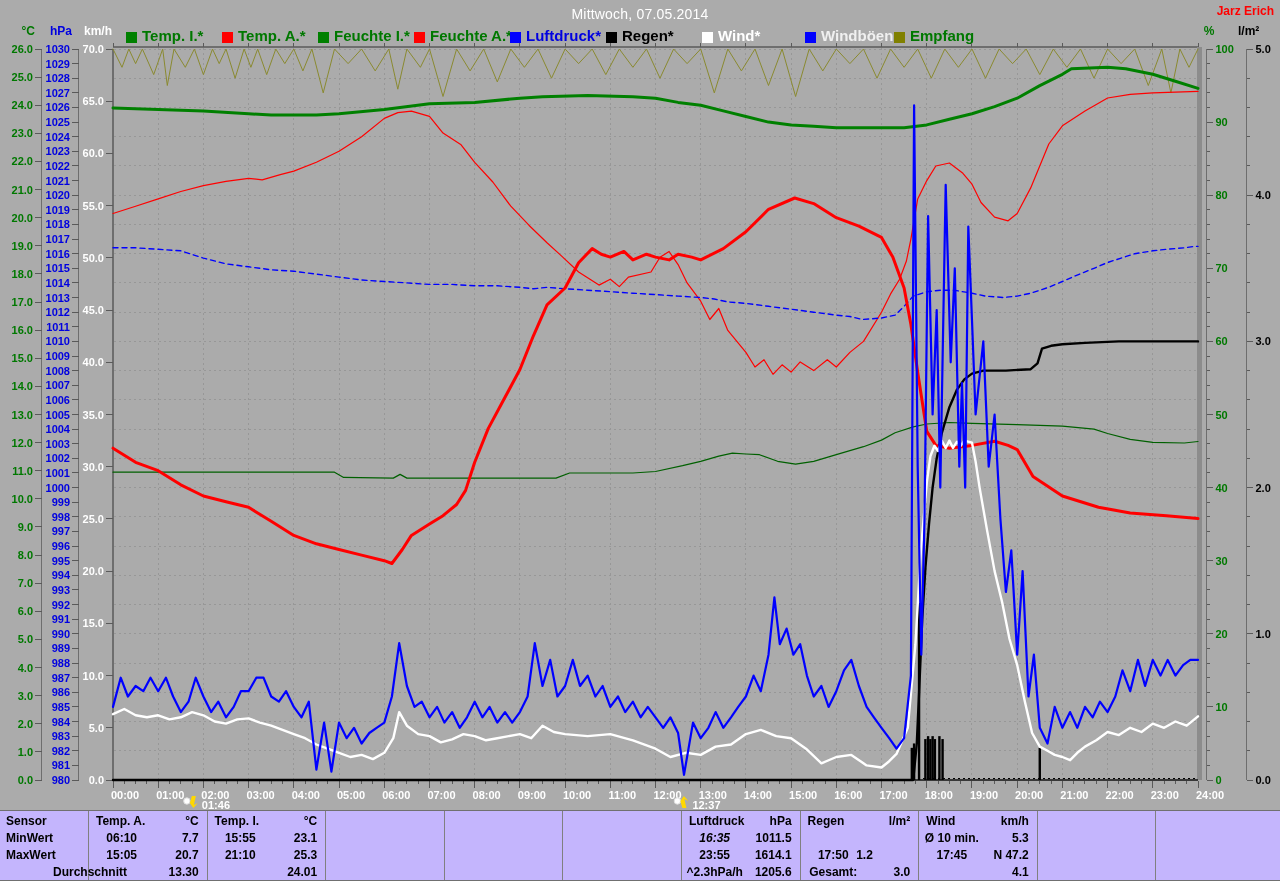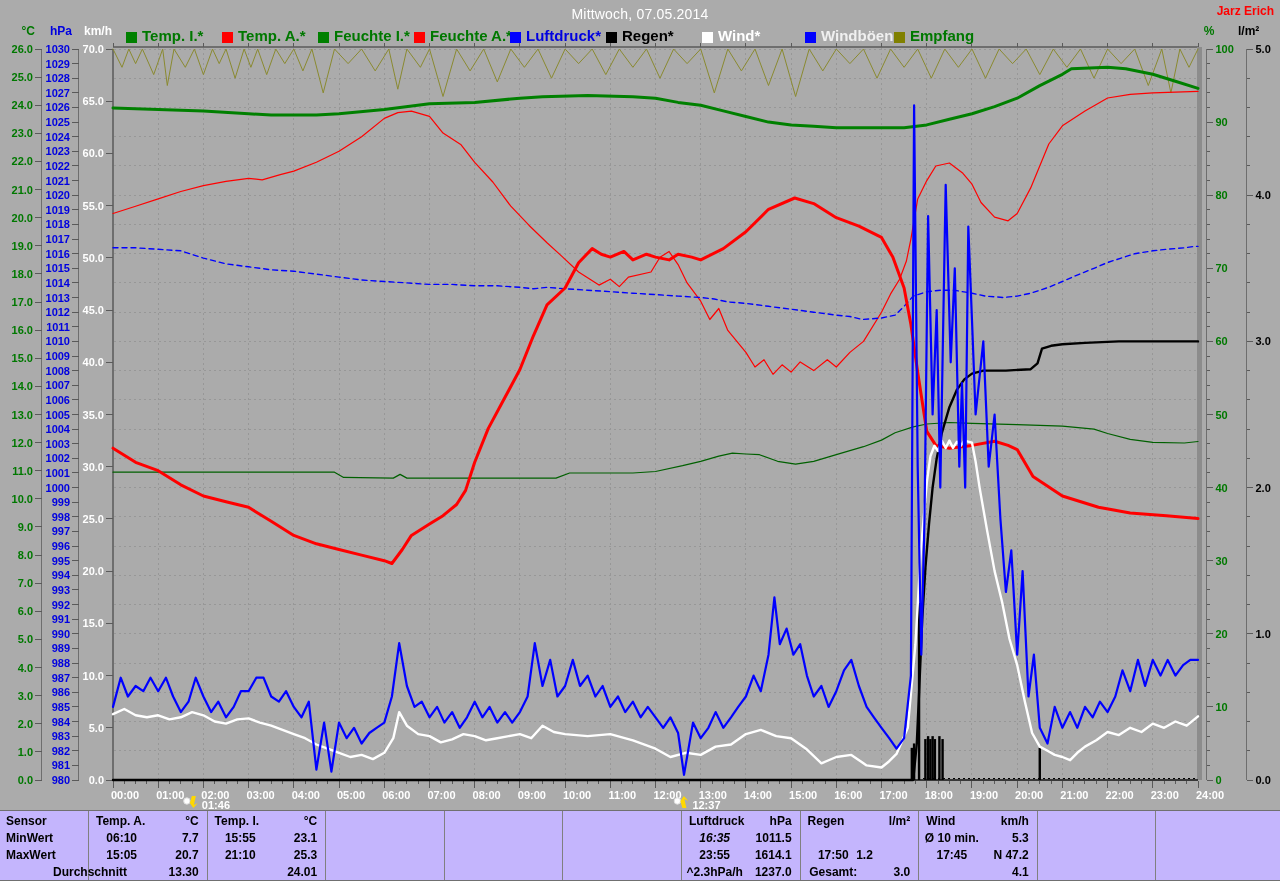--- a/index.html
+++ b/index.html
@@ -602,21 +602,21 @@
       <div class="tbl-txt" style="top: 37px; left: 210.6px; width: 59.3px; text-align: center;">21:10</div>
       <div class="tbl-txt" style="top: 37px; left: 263.2px; width: 54px; text-align: right;">25.3</div>
       <div class="tbl-txt" style="top: 54px; left: 263.2px; width: 54px; text-align: right;">24.01</div>
       <div class="tbl-txt" style="top: 3px; left: 689px; width: 59.3px; text-align: left;">Luftdruck</div>
       <div class="tbl-txt" style="top: 3px; left: 739.6px; width: 52px; text-align: right;">hPa</div>
       <div class="tbl-txt" style="top: 20px; left: 685px; width: 59.3px; text-align: center; font-style: italic;">16:35</div>
       <div class="tbl-txt" style="top: 20px; left: 737.6px; width: 54px; text-align: right;">1011.5</div>
       <div class="tbl-txt" style="top: 37px; left: 685px; width: 59.3px; text-align: center;">23:55</div>
       <div class="tbl-txt" style="top: 37px; left: 737.6px; width: 54px; text-align: right;">1614.1</div>
       <div class="tbl-txt" style="top: 54px; left: 685px; width: 59.3px; text-align: center;">^2.3hPa/h</div>
-      <div class="tbl-txt" style="top: 54px; left: 737.6px; width: 54px; text-align: right;">1237.0</div>
+      <div class="tbl-txt" style="top: 54px; left: 737.6px; width: 54px; text-align: right;">1205.6</div>
       <div class="tbl-txt" style="top: 3px; left: 807.6px; width: 59.3px; text-align: left;">Regen</div>
       <div class="tbl-txt" style="top: 3px; left: 858.2px; width: 52px; text-align: right;">l/m²</div>
       <div class="tbl-txt" style="top: 37px; left: 803.6px; width: 59.3px; text-align: center;">17:50</div>
       <div class="tbl-txt" style="top: 37px; left: 856.2px; width: 54px; ">1.2</div>
       <div class="tbl-txt" style="top: 54px; left: 803.6px; width: 59.3px; text-align: center;">Gesamt:</div>
       <div class="tbl-txt" style="top: 54px; left: 856.2px; width: 54px; text-align: right;">3.0</div>
       <div class="tbl-txt" style="top: 3px; left: 926.2px; width: 59.3px; text-align: left;">Wind</div>
       <div class="tbl-txt" style="top: 3px; left: 976.8px; width: 52px; text-align: right;">km/h</div>
       <div class="tbl-txt" style="top: 20px; left: 922.2px; width: 59.3px; text-align: center;">Ø 10 min.</div>
       <div class="tbl-txt" style="top: 20px; left: 974.8px; width: 54px; text-align: right;">5.3</div>

